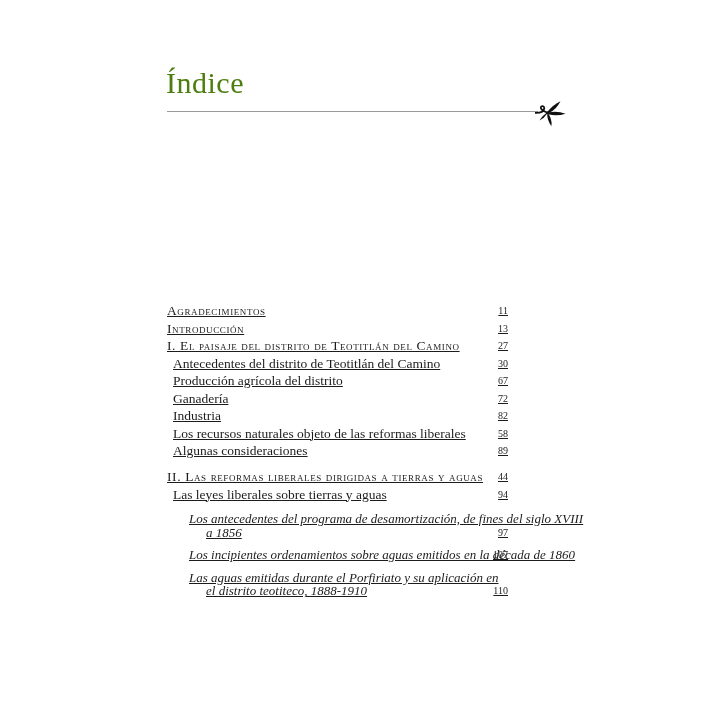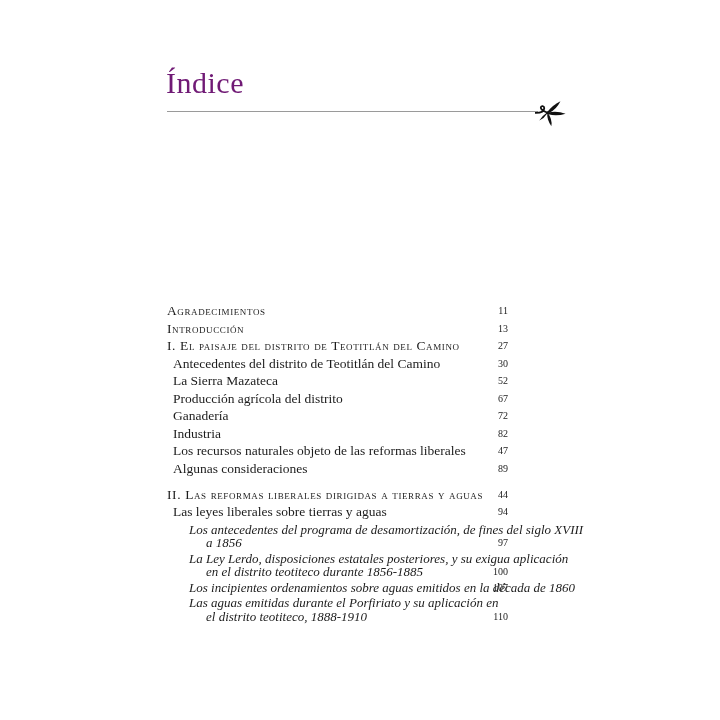--- a/index.html
+++ b/index.html
@@ -12,21 +12,21 @@
     color: #1c1c1c;
     overflow: hidden;
   }
   .title {
     position: absolute;
     left: 166px;
     top: 66px;
     font-size: 30px;
     font-weight: 400;
     letter-spacing: 0.5px;
-    color: #701a75;
+    color: #4d7c0f;
   }
   .rule {
     position: absolute;
     left: 167px;
     top: 111px;
     width: 371px;
     height: 1px;
     background: #9a9a9a;
   }
   .fleuron {
@@ -40,38 +40,39 @@
     position: absolute;
     left: 167px;
     top: 302px;
     width: 341px;
     font-size: 13.5px;
   }
   .row {
     display: flex;
     align-items: flex-end;
     line-height: 17.5px;
+    text-decoration: underline;
   }
   .row .label { flex: 1 1 auto; min-width: 0; }
   .row .line { white-space: nowrap; }
   .row .page {
     flex: 0 0 auto;
     margin-left: 6px;
     text-align: right;
     font-style: normal;
     font-size: 10px;
   }
   .row.smallcaps .label {
     font-variant: small-caps;
     letter-spacing: 0.6px;
   }
   .row.level1 .label { padding-left: 6px; }
   .row.level2 {
     line-height: 13.6px;
-    margin-top: 2px;
+    margin-top: 9px;
   }
   .row.level2 .label {
     padding-left: 22px;
     font-style: italic;
     font-size: 13px;
   }
   .row.level2 .line + .line { padding-left: 17px; }
   .row.section-gap { margin-top: 8.5px; }
 </style>
 </head>
@@ -117,47 +118,41 @@
         <div class="page">27</div>
       </div>
       <div class="row level1">
         <div class="label">
           <div class="line">Antecedentes del distrito de Teotitlán del Camino</div>
         </div>
         <div class="page">30</div>
       </div>
       <div class="row level1">
         <div class="label">
-          <div class="line">La Sierra Mazateca</div>
-        </div>
-        <div class="page">52</div>
-      </div>
-      <div class="row level1">
-        <div class="label">
           <div class="line">Producción agrícola del distrito</div>
         </div>
         <div class="page">67</div>
       </div>
       <div class="row level1">
         <div class="label">
           <div class="line">Ganadería</div>
         </div>
         <div class="page">72</div>
       </div>
       <div class="row level1">
         <div class="label">
           <div class="line">Industria</div>
         </div>
         <div class="page">82</div>
       </div>
       <div class="row level1">
         <div class="label">
           <div class="line">Los recursos naturales objeto de las reformas liberales</div>
         </div>
-        <div class="page">47</div>
+        <div class="page">58</div>
       </div>
       <div class="row level1">
         <div class="label">
           <div class="line">Algunas consideraciones</div>
         </div>
         <div class="page">89</div>
       </div>
       <div class="row level0 smallcaps section-gap">
         <div class="label">
           <div class="line">II. Las reformas liberales dirigidas a tierras y aguas</div>
@@ -172,27 +167,20 @@
       </div>
       <div class="row level2">
         <div class="label">
           <div class="line">Los antecedentes del programa de desamortización, de fines del siglo XVIII</div>
           <div class="line">a 1856</div>
         </div>
         <div class="page">97</div>
       </div>
       <div class="row level2">
         <div class="label">
-          <div class="line">La Ley Lerdo, disposiciones estatales posteriores, y su exigua aplicación</div>
-          <div class="line">en el distrito teotiteco durante 1856-1885</div>
-        </div>
-        <div class="page">100</div>
-      </div>
-      <div class="row level2">
-        <div class="label">
           <div class="line">Los incipientes ordenamientos sobre aguas emitidos en la década de 1860</div>
         </div>
         <div class="page">107</div>
       </div>
       <div class="row level2">
         <div class="label">
           <div class="line">Las aguas emitidas durante el Porfiriato y su aplicación en</div>
           <div class="line">el distrito teotiteco, 1888-1910</div>
         </div>
         <div class="page">110</div>

